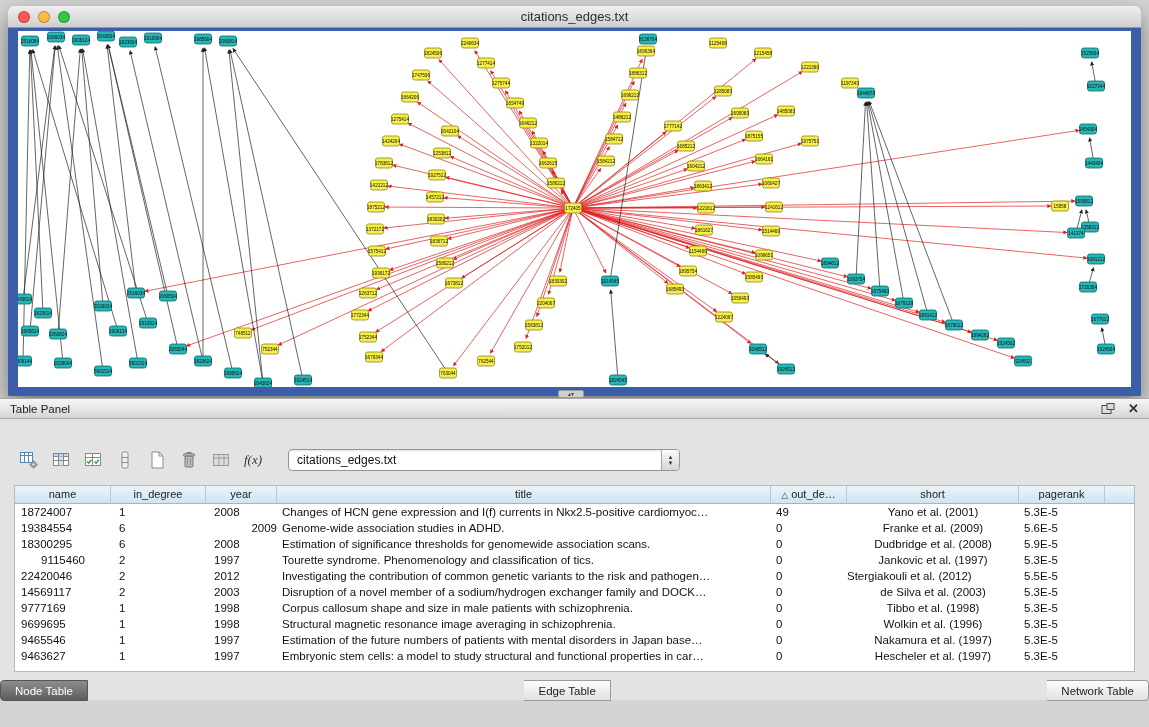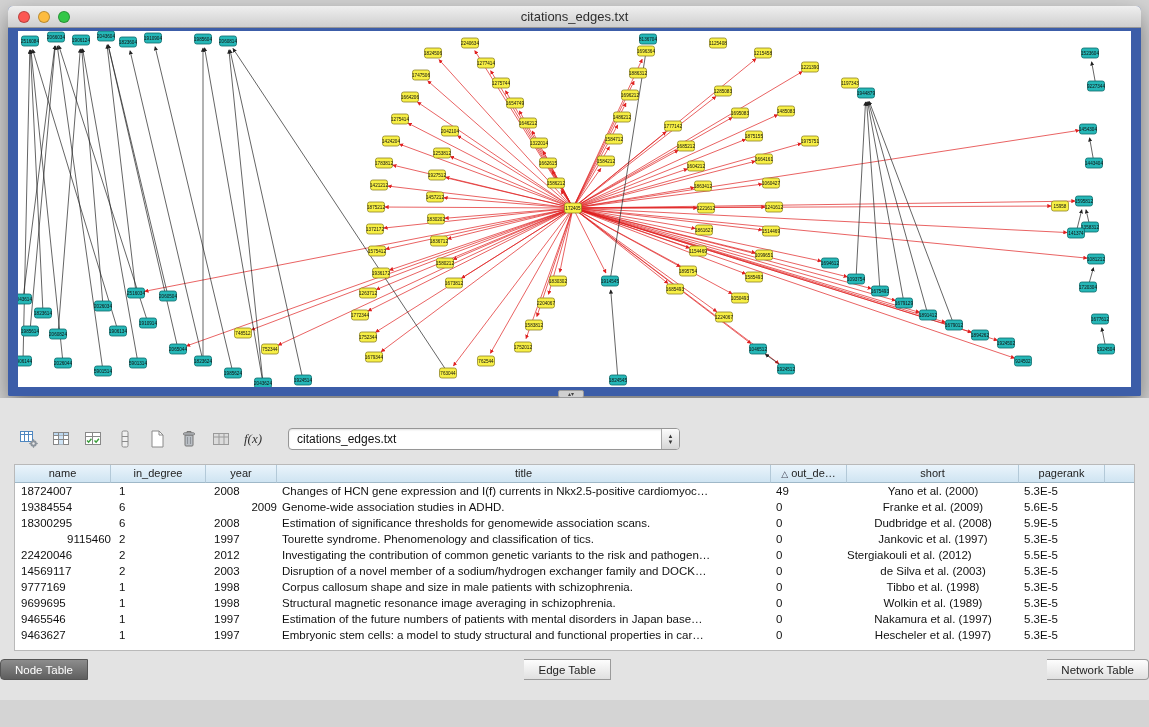--- a/index.html
+++ b/index.html
@@ -717,20 +717,31 @@
               </g>
             </g>
           </svg>
       </div>
     </div>
   </div>
 
   <div class="split-handle">▴▾</div>
 
   <div class="table-panel">
+    <div class="panel-header">
+      <span class="panel-title">Table Panel</span>
+      <span class="spacer"></span>
+      <span class="float-btn">
+        <svg width="14" height="12" viewBox="0 0 14 12">
+            <rect x="1" y="2.5" width="9" height="8" fill="none" stroke="#4a4a4a"></rect>
+            <rect x="6" y="0.5" width="7" height="6" fill="#dcdcdc" stroke="#4a4a4a"></rect>
+          </svg>
+      </span>
+      <span class="close-btn">✕</span>
+    </div>
 
     <div class="toolbar">
       <span class="tbtn">
         <svg width="20" height="20" viewBox="0 0 20 20">
             <g stroke="#4f87c0" fill="#fff">
               <rect x="1.5" y="2.5" width="12" height="10"></rect>
               <line x1="1.5" y1="5.5" x2="13.5" y2="5.5"></line>
               <line x1="5.5" y1="2.5" x2="5.5" y2="12.5"></line>
               <line x1="9.5" y1="2.5" x2="9.5" y2="12.5"></line>
             </g>
@@ -816,21 +827,21 @@
           <div class="th" style="width: 86px;"><span>pagerank</span></div>
           <div class="th fill"></div>
         </div>
       <div class="tbody" id="tbody">
           <div class="tr">
             <div class="td" style="width: 96px; text-align: left; padding-left: 6px;">18724007</div>
             <div class="td" style="width: 95px; text-align: left; padding-left: 8px;">1</div>
             <div class="td" style="width: 71px; text-align: left; padding-left: 8px;">2008</div>
             <div class="td" style="width: 494px; text-align: left; padding-left: 5px;">Changes of HCN gene expression and I(f) currents in Nkx2.5-positive cardiomyoc…</div>
             <div class="td" style="width: 76px; text-align: left; padding-left: 5px;">49</div>
-            <div class="td" style="width: 172px; text-align: center;">Yano et al. (2000)</div>
+            <div class="td" style="width: 172px; text-align: center;">Yano et al. (2001)</div>
             <div class="td" style="width: 86px; text-align: left; padding-left: 5px;">5.3E-5</div>
             <div class="td fill"></div>
           </div>
           <div class="tr">
             <div class="td" style="width: 96px; text-align: left; padding-left: 6px;">19384554</div>
             <div class="td" style="width: 95px; text-align: left; padding-left: 8px;">6</div>
             <div class="td" style="width: 71px; text-align: right; padding-left: 8px;">2009</div>
             <div class="td" style="width: 494px; text-align: left; padding-left: 5px;">Genome-wide association studies in ADHD.</div>
             <div class="td" style="width: 76px; text-align: left; padding-left: 5px;">0</div>
             <div class="td" style="width: 172px; text-align: center;">Franke et al. (2009)</div>
@@ -841,21 +852,21 @@
             <div class="td" style="width: 96px; text-align: left; padding-left: 6px;">18300295</div>
             <div class="td" style="width: 95px; text-align: left; padding-left: 8px;">6</div>
             <div class="td" style="width: 71px; text-align: left; padding-left: 8px;">2008</div>
             <div class="td" style="width: 494px; text-align: left; padding-left: 5px;">Estimation of significance thresholds for genomewide association scans.</div>
             <div class="td" style="width: 76px; text-align: left; padding-left: 5px;">0</div>
             <div class="td" style="width: 172px; text-align: center;">Dudbridge et al. (2008)</div>
             <div class="td" style="width: 86px; text-align: left; padding-left: 5px;">5.9E-5</div>
             <div class="td fill"></div>
           </div>
           <div class="tr">
-            <div class="td" style="width: 96px; text-align: right; ">9115460</div>
+            <div class="td" style="width: 96px; text-align: center; ">9115460</div>
             <div class="td" style="width: 95px; text-align: left; padding-left: 8px;">2</div>
             <div class="td" style="width: 71px; text-align: left; padding-left: 8px;">1997</div>
             <div class="td" style="width: 494px; text-align: left; padding-left: 5px;">Tourette syndrome. Phenomenology and classification of tics.</div>
             <div class="td" style="width: 76px; text-align: left; padding-left: 5px;">0</div>
             <div class="td" style="width: 172px; text-align: center;">Jankovic et al. (1997)</div>
             <div class="td" style="width: 86px; text-align: left; padding-left: 5px;">5.3E-5</div>
             <div class="td fill"></div>
           </div>
           <div class="tr">
             <div class="td" style="width: 96px; text-align: left; padding-left: 6px;">22420046</div>
@@ -886,21 +897,21 @@
             <div class="td" style="width: 172px; text-align: center;">Tibbo et al. (1998)</div>
             <div class="td" style="width: 86px; text-align: left; padding-left: 5px;">5.3E-5</div>
             <div class="td fill"></div>
           </div>
           <div class="tr">
             <div class="td" style="width: 96px; text-align: left; padding-left: 6px;">9699695</div>
             <div class="td" style="width: 95px; text-align: left; padding-left: 8px;">1</div>
             <div class="td" style="width: 71px; text-align: left; padding-left: 8px;">1998</div>
             <div class="td" style="width: 494px; text-align: left; padding-left: 5px;">Structural magnetic resonance image averaging in schizophrenia.</div>
             <div class="td" style="width: 76px; text-align: left; padding-left: 5px;">0</div>
-            <div class="td" style="width: 172px; text-align: center;">Wolkin et al. (1989)</div>
+            <div class="td" style="width: 172px; text-align: center;">Wolkin et al. (1996)</div>
             <div class="td" style="width: 86px; text-align: left; padding-left: 5px;">5.3E-5</div>
             <div class="td fill"></div>
           </div>
           <div class="tr">
             <div class="td" style="width: 96px; text-align: left; padding-left: 6px;">9465546</div>
             <div class="td" style="width: 95px; text-align: left; padding-left: 8px;">1</div>
             <div class="td" style="width: 71px; text-align: left; padding-left: 8px;">1997</div>
             <div class="td" style="width: 494px; text-align: left; padding-left: 5px;">Estimation of the future numbers of patients with mental disorders in Japan base…</div>
             <div class="td" style="width: 76px; text-align: left; padding-left: 5px;">0</div>
             <div class="td" style="width: 172px; text-align: center;">Nakamura et al. (1997)</div>

